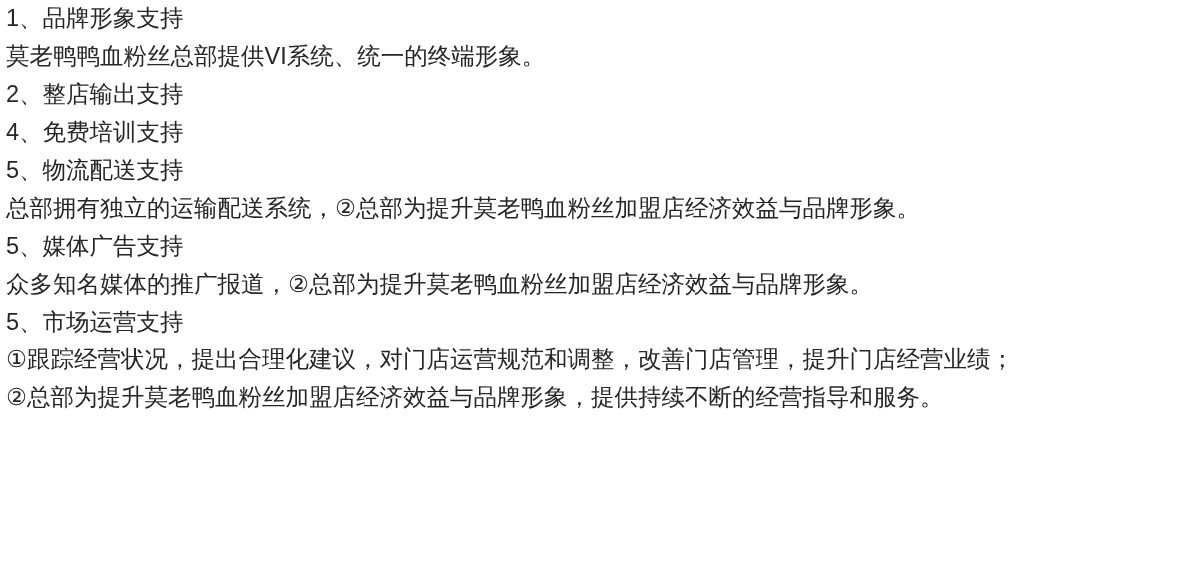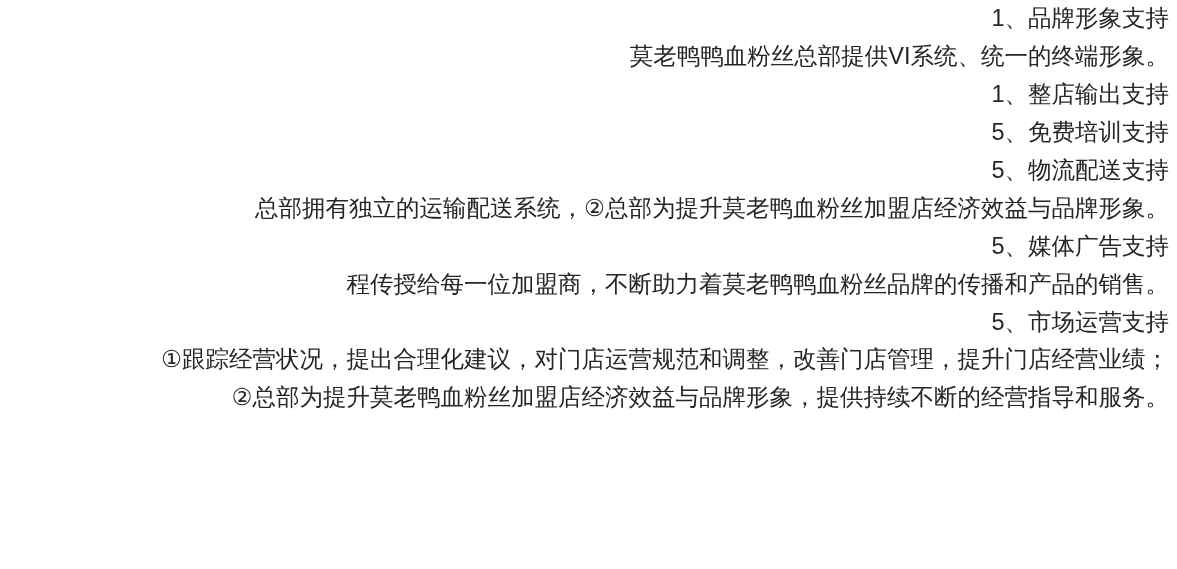--- a/index.html
+++ b/index.html
@@ -14,55 +14,55 @@
   }
   .page {
     box-sizing: border-box;
     width: 1177px;
     height: 569px;
     padding: 0 8px 0 6px;
     font-family: "Liberation Sans", "DejaVu Sans", sans-serif;
     font-size: 23.5px;
     line-height: 37.93px;
     color: #262626;
-    text-align: right;
+    text-align: left;
   }
   .sec-heading,
   .sec-body {
     white-space: pre;          
     font-weight: normal;
     margin: 0;
   }
 </style>
 </head>
 <body>
 
 <div class="page">
 
   <div class="sec">
     <div class="sec-heading">1、品牌形象支持</div>
     <div class="sec-body">莫老鸭鸭血粉丝总部提供VI系统、统一的终端形象。</div>
   </div>
 
   <div class="sec">
-    <div class="sec-heading">1、整店输出支持</div>
+    <div class="sec-heading">2、整店输出支持</div>
   </div>
 
   <div class="sec">
-    <div class="sec-heading">5、免费培训支持</div>
+    <div class="sec-heading">4、免费培训支持</div>
   </div>
 
   <div class="sec">
     <div class="sec-heading">5、物流配送支持</div>
     <div class="sec-body">总部拥有独立的运输配送系统，②总部为提升莫老鸭血粉丝加盟店经济效益与品牌形象。</div>
   </div>
 
   <div class="sec">
     <div class="sec-heading">5、媒体广告支持</div>
-    <div class="sec-body">程传授给每一位加盟商，不断助力着莫老鸭鸭血粉丝品牌的传播和产品的销售。</div>
+    <div class="sec-body">众多知名媒体的推广报道，②总部为提升莫老鸭血粉丝加盟店经济效益与品牌形象。</div>
   </div>
 
   <div class="sec">
     <div class="sec-heading">5、市场运营支持</div>
     <div class="sec-body">①跟踪经营状况，提出合理化建议，对门店运营规范和调整，改善门店管理，提升门店经营业绩；
 ②总部为提升莫老鸭血粉丝加盟店经济效益与品牌形象，提供持续不断的经营指导和服务。</div>
   </div>
 
 </div>
 

